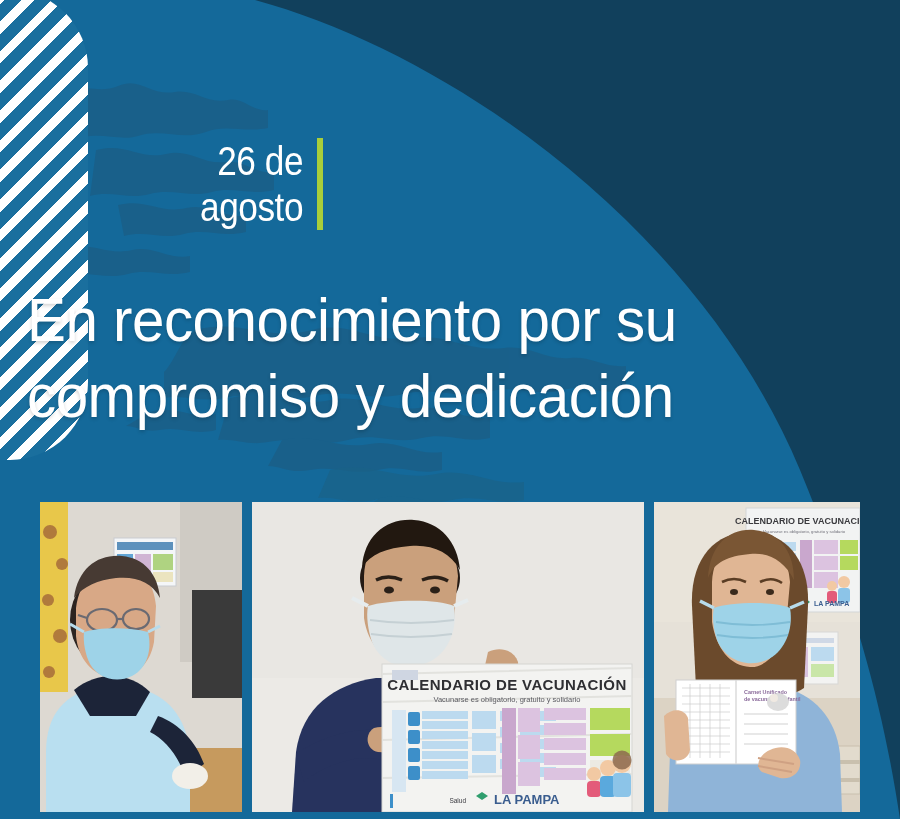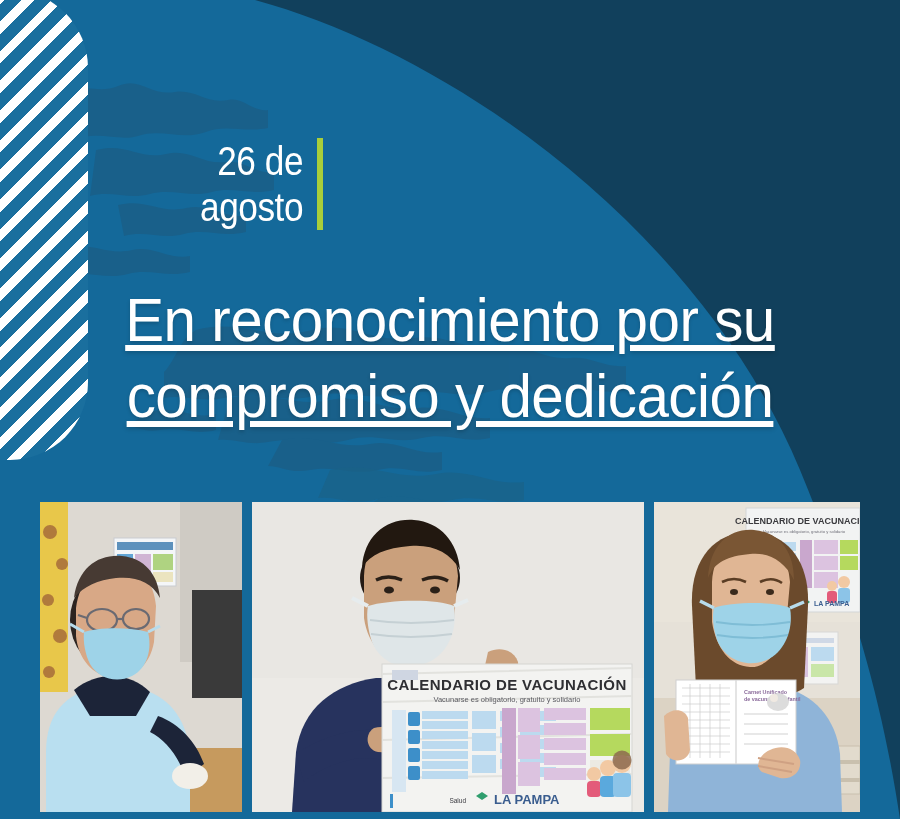--- a/index.html
+++ b/index.html
@@ -125,29 +125,27 @@
     border-bottom: 11px solid transparent;
     border-right: 18px solid #b5d334;
   }
 
   
   .headline {
     position: absolute;
     left: 0;
     right: 0;
     top: 282px;
-    text-align: center;
     color: #ffffff;
     font-family: "Liberation Sans Narrow", "Liberation Sans", sans-serif;
     font-weight: 400;
     font-size: 62px;
     line-height: 76px;
     letter-spacing: -0.5px;
     text-shadow: 0 2px 4px rgba(0,0,0,0.18);
-    text-decoration: underline;
   }
   .headline-line { display: block; transform: scaleX(0.94); }
 
   
   .photo-row {
     position: absolute;
     left: 40px;
     top: 502px;
     width: 824px;
     height: 310px;

